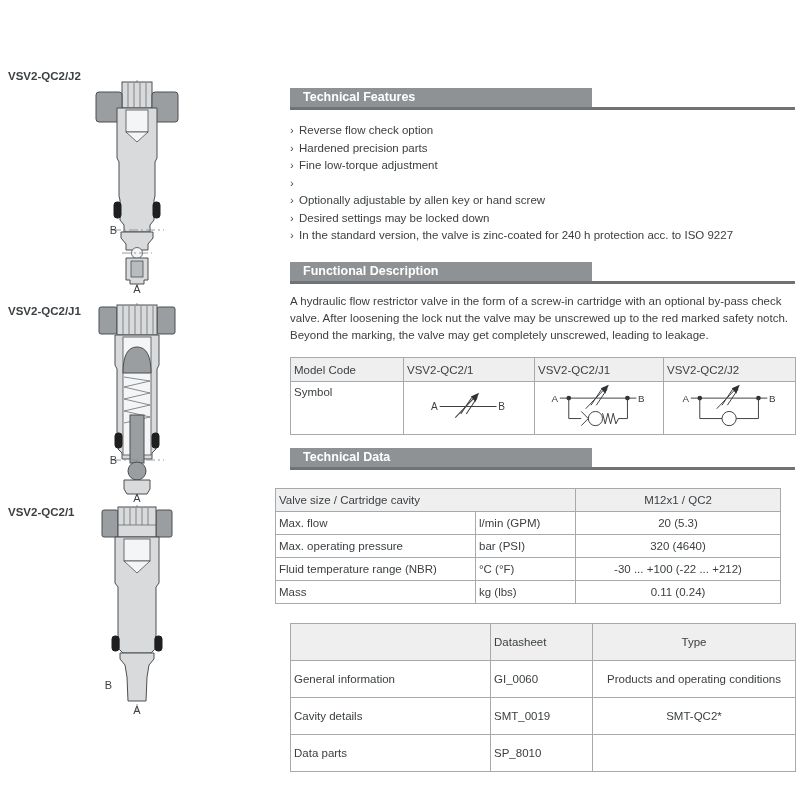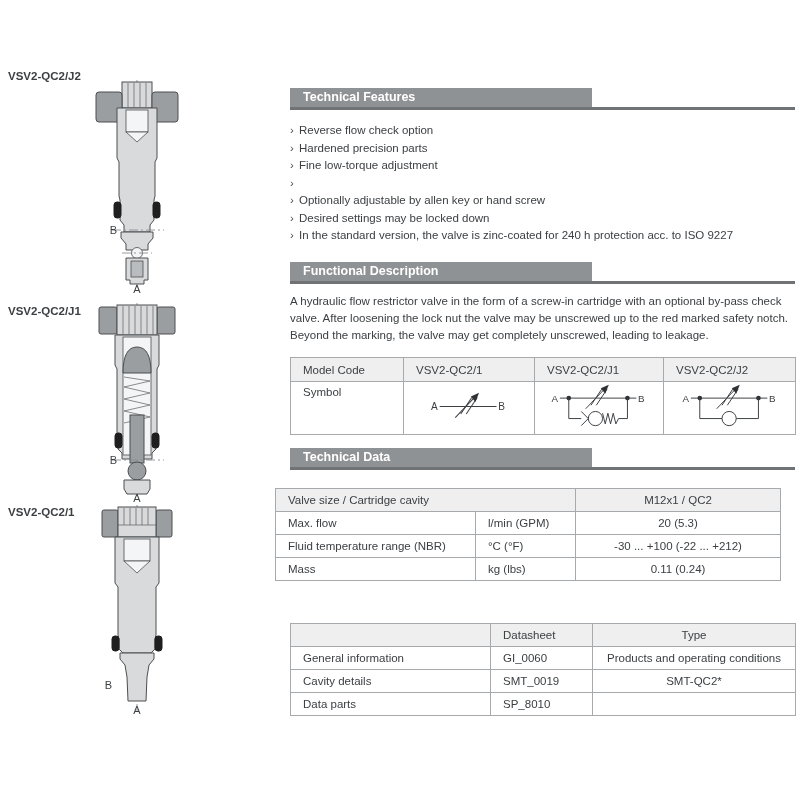--- a/index.html
+++ b/index.html
@@ -27,32 +27,32 @@
   .section-bar .bar{position:absolute;left:0;top:0;width:302px;height:19px;background:#8f9295;
     color:#ffffff;font-weight:bold;font-size:12.5px;line-height:19px;padding-left:13px;box-sizing:border-box;}
   
   .features{position:absolute;left:290px;top:122px;width:505px;margin:0;padding:0;list-style:none;}
   .features li{display:flex;font-size:11.5px;line-height:17.5px;}
   .features .bullet{width:9px;flex:0 0 9px;color:#4a4e51;}
   
   .desc{position:absolute;left:290px;top:293px;width:505px;margin:0;font-size:11.5px;line-height:17px;}
   
   table{border-collapse:collapse;table-layout:fixed;font-size:11.5px;color:#3c4043;}
-  td,th{border:1px solid #a6aaad;padding:2px 12px;box-sizing:border-box;font-weight:normal;text-align:left;}
+  td,th{border:1px solid #a6aaad;padding:2px 3px;box-sizing:border-box;font-weight:normal;text-align:left;}
   .hdr{background:#efefef;}
   .model-table{position:absolute;left:290px;top:357px;width:505px;}
   .model-table .row-head{height:24px;}
   .model-table .row-sym{height:50px;}
   .model-table .sym-cell{text-align:center;vertical-align:middle;padding:1px;}
   .model-table .lbl-cell{vertical-align:top;padding-top:4px;}
   .tech-table{position:absolute;left:275px;top:488px;width:505px;}
   .tech-table tr{height:23px;}
   .tech-table .val{text-align:center;}
   .doc-table{position:absolute;left:290px;top:623px;width:505px;}
-  .doc-table tr{height:23px;}
+  .doc-table tr{height:37px;}
   .doc-table .ctr{text-align:center;}
 </style>
 </head>
 <body>
 
 <div class="drawing-label" style="top:70px">VSV2-QC2/J2</div>
 <svg class="abs" style="left:60px;top:80px" width="156" height="215" viewBox="0 0 156 215">
   <line class="cl" x1="77" y1="0" x2="77" y2="207"></line>
   <rect class="body" x="62" y="2" width="30" height="26"></rect>
   <line class="thin" x1="68" y1="3" x2="68" y2="27"></line>
@@ -251,20 +251,25 @@
       <tr class="hdr">
     <td colspan="2">Valve size / Cartridge cavity</td>
     <td class="val">M12x1 / QC2</td>
   </tr>
   <tr>
     <td>Max. flow</td>
     <td>l/min (GPM)</td>
     <td class="val">20 (5.3)</td>
   </tr>
   <tr>
+    <td>Max. operating pressure</td>
+    <td>bar (PSI)</td>
+    <td class="val">320 (4640)</td>
+  </tr>
+  <tr>
     <td>Fluid temperature range (NBR)</td>
     <td>°C (°F)</td>
     <td class="val">-30 ... +100 (-22 ... +212)</td>
   </tr>
   <tr>
     <td>Mass</td>
     <td>kg (lbs)</td>
     <td class="val">0.11 (0.24)</td>
   </tr>
 </tbody>

